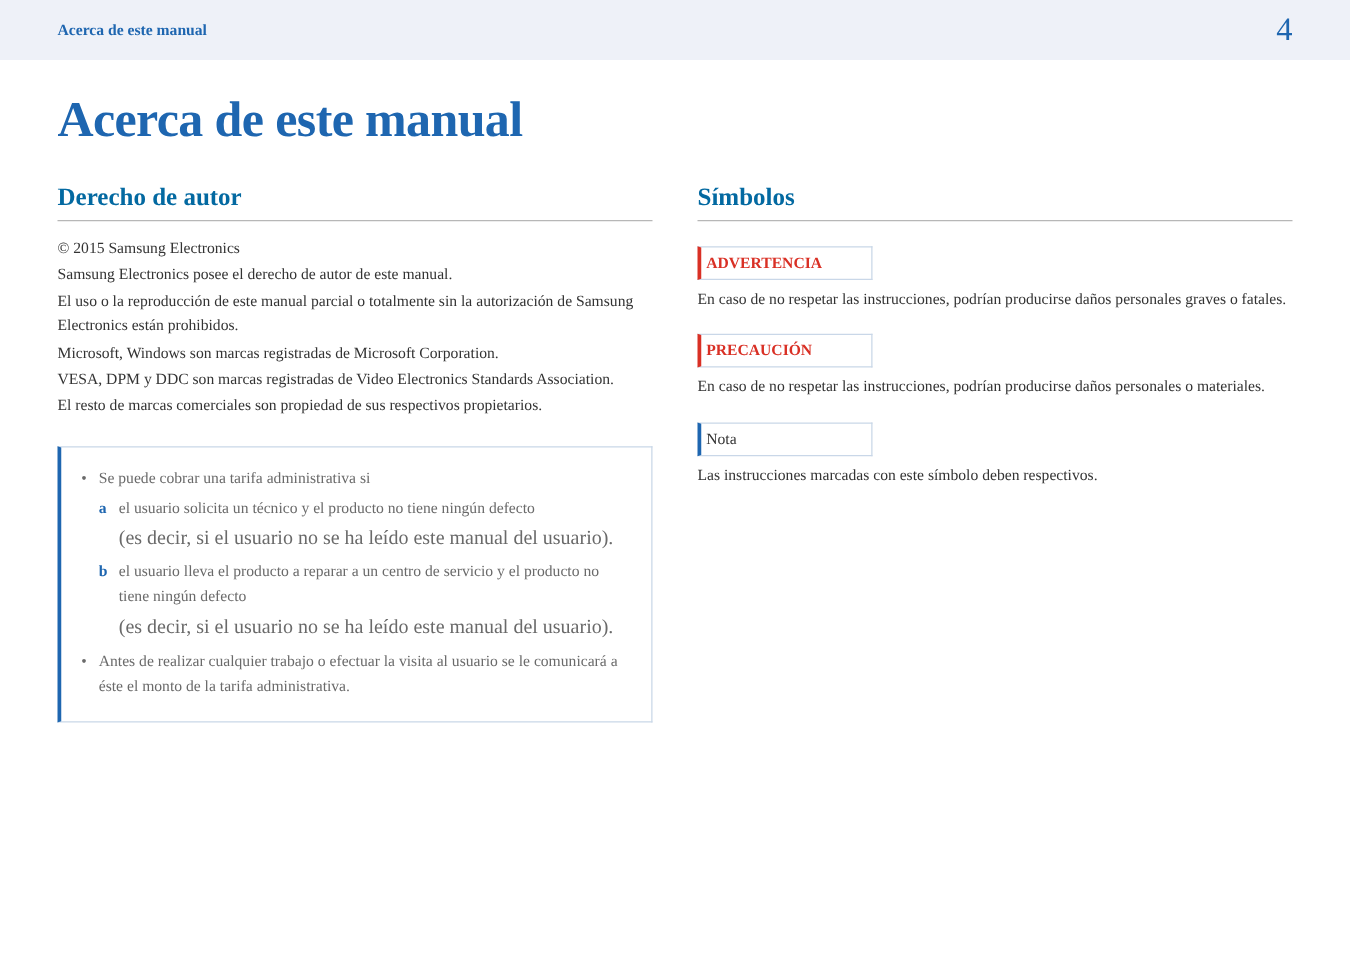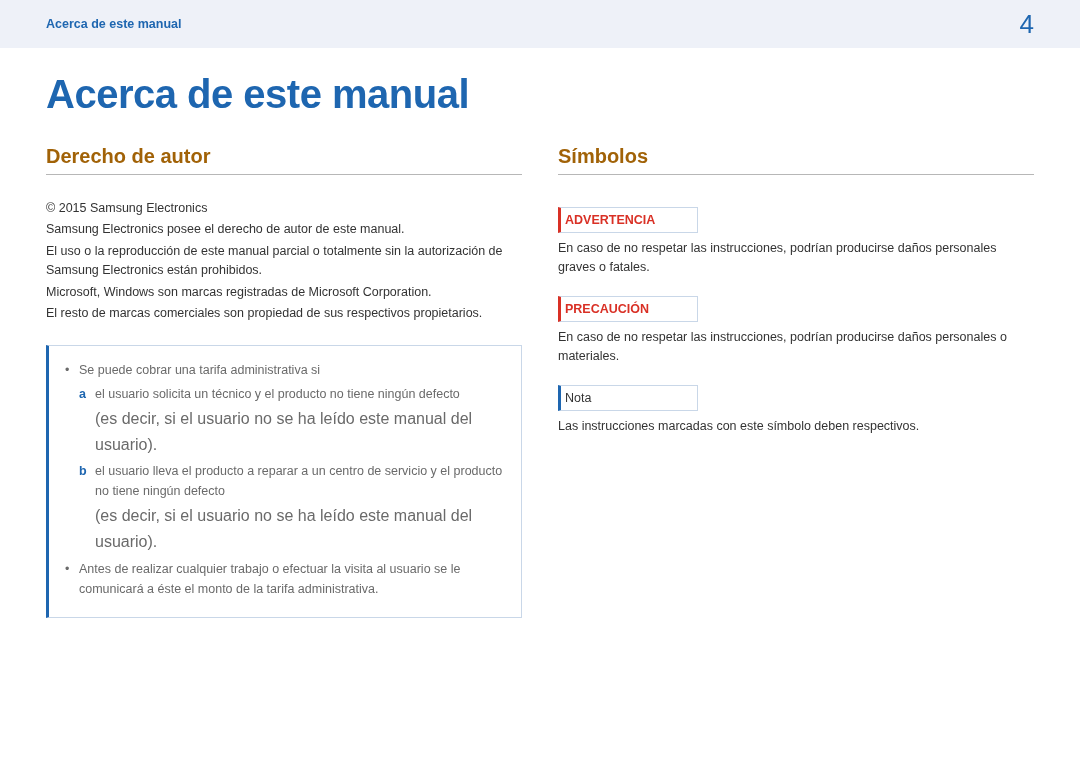--- a/index.html
+++ b/index.html
@@ -1,32 +1,32 @@
 <!DOCTYPE html>
 <html><head>
 <meta charset="utf-8">
 <style>
   * { box-sizing: border-box; margin: 0; padding: 0; }
   html, body { width: 1080px; height: 763px; background: #fff; font-family: Arial, Helvetica, sans-serif; color: #222; }
-  .page { width: 1080px; height: 623px; position: relative; }
+  .page { width: 1080px; height: 623px; position: relative; font-family: Liberation Serif, serif; }
   .header-bar {
     height: 48px;
     background: #eef1f8;
     display: flex;
     align-items: center;
     justify-content: space-between;
     padding: 0 46px 0 46px;
   }
   .header-link { color: #1e66b0; font-size: 12.5px; font-weight: 600; }
   .page-number { color: #1e66b0; font-size: 26px; font-weight: 400; }
   .content { padding: 24px 46px 0 46px; }
   .h1 { color: #1e66b0; font-size: 40px; font-weight: 700; letter-spacing: -0.5px; margin-bottom: 28px; }
   .columns { display: flex; gap: 36px; }
   .col { flex: 1; }
-  .h2 { color: #a16207; font-size: 20px; font-weight: 700; border-bottom: 1px solid #b7b7b7; padding-bottom: 6px; margin-bottom: 24px; }
+  .h2 { color: #0369a1; font-size: 20px; font-weight: 700; border-bottom: 1px solid #b7b7b7; padding-bottom: 6px; margin-bottom: 12px; }
   .para { font-size: 12.5px; line-height: 1.55; color: #333; margin-bottom: 2px; }
   .note-box {
     border: 1px solid #c9d7e8;
     border-left: 3px solid #1e66b0;
     padding: 14px 16px 14px 16px;
     margin-top: 22px;
     width: 100%;
     max-width: 480px;
   }
   .note-box ul { list-style: none; }
@@ -64,20 +64,21 @@
     <h1 class="h1">Acerca de este manual</h1>
 
     <div class="columns">
 
       <div class="col">
         <h2 class="h2">Derecho de autor</h2>
         <p class="para">© 2015 Samsung Electronics</p>
         <p class="para">Samsung Electronics posee el derecho de autor de este manual.</p>
         <p class="para">El uso o la reproducción de este manual parcial o totalmente sin la autorización de Samsung Electronics están prohibidos.</p>
         <p class="para">Microsoft, Windows son marcas registradas de Microsoft Corporation.</p>
+        <p class="para">VESA, DPM y DDC son marcas registradas de Video Electronics Standards Association.</p>
         <p class="para">El resto de marcas comerciales son propiedad de sus respectivos propietarios.</p>
 
         <div class="note-box">
           <ul>
             <li class="bullet">
               <span class="dot">•</span>
               <span>Se puede cobrar una tarifa administrativa si</span>
             </li>
             <li>
               <div class="sub">

